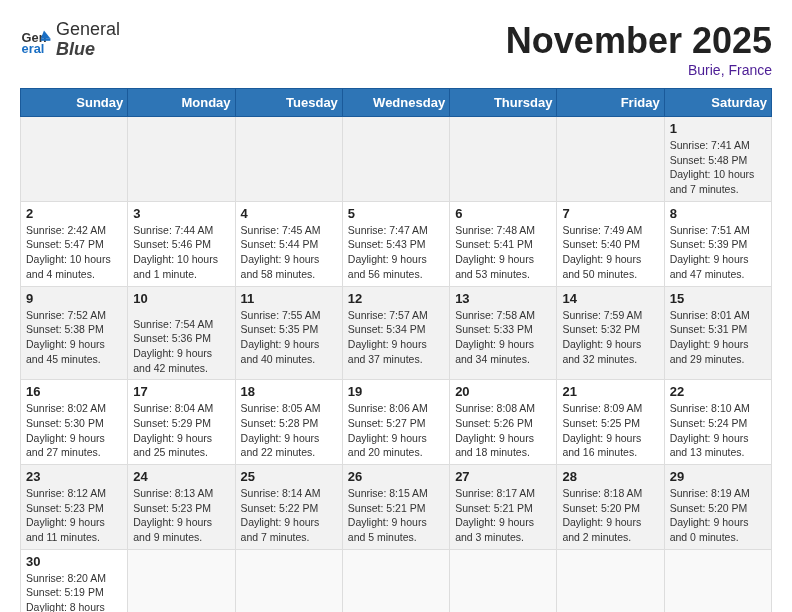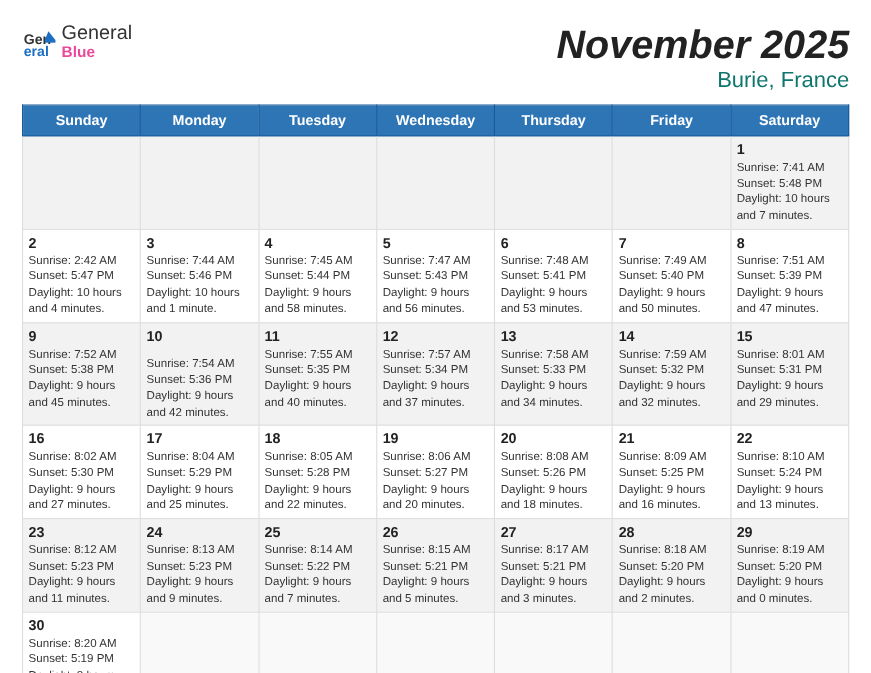--- a/index.html
+++ b/index.html
@@ -25,38 +25,37 @@
       width: 32px;
       height: 32px;
     }
     .title-area {
       text-align: right;
     }
     .month-title {
       font-size: 36px;
       font-weight: bold;
       color: #222;
-      font-style: italic;
     }
     .location {
-      font-size: 20px;
-      color: #0f766e;
+      font-size: 14px;
+      color: #4c1d95;
     }
     .calendar {
       width: 100%;
       border-collapse: collapse;
       border: 1px solid #ccc;
     }
     .calendar th {
       background-color: #2e75b6;
       color: #fff;
       font-size: 13px;
       font-weight: bold;
       padding: 6px 4px;
-      text-align: center;
+      text-align: right;
       border: 1px solid #1a5a9a;
     }
     .calendar td {
       vertical-align: top;
       padding: 4px 5px;
       font-size: 10.5px;
       color: #333;
       border: 1px solid #ddd;
       width: calc(100% / 7);
       min-height: 70px;
@@ -88,21 +87,21 @@
 <div class="header">
   <div class="logo">
     <svg class="logo-icon" viewBox="0 0 40 40">
       <text x="2" y="22" font-size="16" font-weight="bold" fill="#333" font-family="Arial">Gen</text>
       <text x="2" y="36" font-size="16" font-weight="bold" fill="#1a6fc4" font-family="Arial">eral</text>
       <polygon points="30,8 38,18 26,18" fill="#1a6fc4"></polygon>
       <rect x="26" y="18" width="12" height="3" fill="#1a6fc4"></rect>
     </svg>
     <div>
       <div style="font-size:18px; color:#333; line-height:1.1;text-align:center;">General</div>
-      <div style="font-size:14px; color:#ec4899; font-weight:bold; line-height:1.1;">Blue</div>
+      <div style="font-size:18px; color:#404040; font-weight:bold; line-height:1.1;font-style:italic;">Blue</div>
     </div>
   </div>
   <div class="title-area">
     <div class="month-title">November 2025</div>
     <div class="location">Burie, France</div>
   </div>
 </div>
 
 <table class="calendar">
   <thead>

